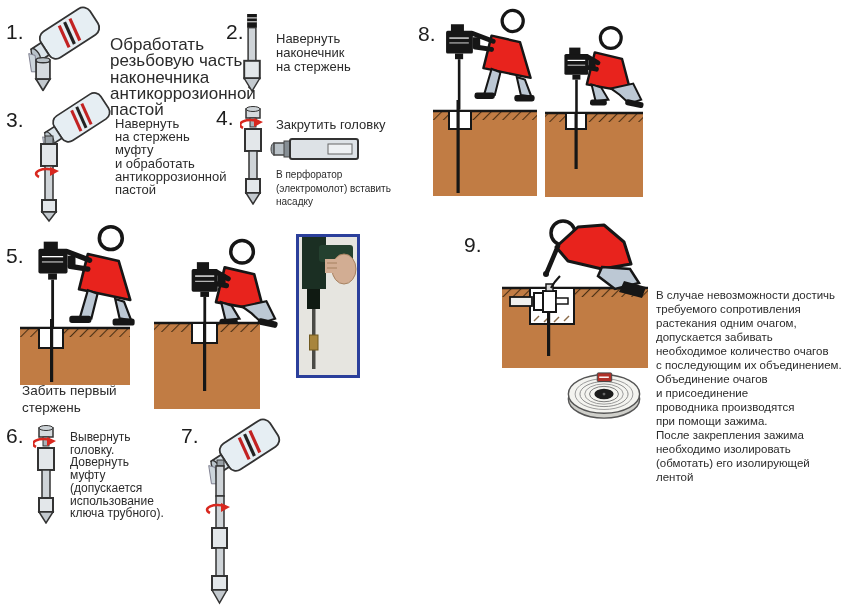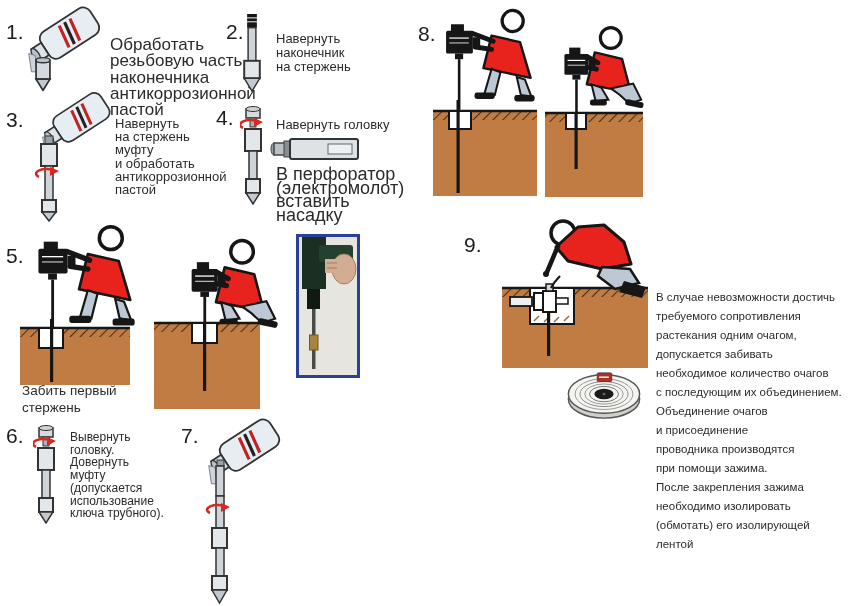--- a/index.html
+++ b/index.html
@@ -137,29 +137,29 @@
 на стержень
 муфту
 и обработать
 антикоррозионной
 пастой</div>
 
   <div class="num" style="left:216px;top:106px;">4.</div>
   <svg class="abs" style="left:240px;top:105px;" width="26" height="100" viewBox="0 0 26 100">
       <use href="#rod-head"></use>
     </svg>
-  <div class="txt" style="left:276px;top:117px;width:160px;font-size:13px;">Навернуть головку</div>
+  <div class="txt" style="left:276px;top:117px;width:160px;font-size:13px;">Закрутить головку</div>
   <svg class="abs" style="left:270px;top:136px;" width="92" height="26" viewBox="0 0 92 26">
     <ellipse cx="4" cy="13" rx="3" ry="6" fill="#9aa2a8" stroke="#444" stroke-width="1"></ellipse>
     <rect x="4" y="7" width="12" height="12" fill="#b9c1c7" stroke="#444" stroke-width="1.5"></rect>
     <rect x="14" y="5" width="6" height="16" fill="#868e94" stroke="#444" stroke-width="1"></rect>
     <rect x="20" y="3" width="68" height="20" rx="2" fill="#dde2e6" stroke="#333" stroke-width="2"></rect>
     <rect x="58" y="8" width="24" height="10" fill="#eef1f3" stroke="#666" stroke-width="1"></rect>
   </svg>
-  <div class="txt" style="left:276px;top:168px;width:190px;font-size:18px;line-height:13.6px;">В перфоратор
+  <div class="txt" style="left:276px;top:168px;width:190px;font-size:10px;line-height:13.6px;">В перфоратор
 (электромолот) вставить
 насадку</div>
 
   <div class="num" style="left:6px;top:244px;">5.</div>
   <svg class="abs" style="left:14px;top:224px;" width="150" height="162" viewBox="0 0 150 162">
     <use href="#worker-stand" x="18" y="0" width="117" height="113"></use>
     <rect x="36" y="95" width="3.2" height="63" fill="#161616"></rect>
     <g>
       <rect x="6" y="104" width="110" height="57" fill="#c17c44"></rect>
       <rect x="6" y="104" width="110" height="9" fill="url(#hatch)"></rect>
@@ -279,21 +279,21 @@
     <ellipse cx="42" cy="25" rx="37" ry="20" fill="#f4f4f0" stroke="#555" stroke-width="1.5"></ellipse>
     <ellipse cx="42" cy="25" rx="30" ry="16" fill="none" stroke="#999" stroke-width="1"></ellipse>
     <ellipse cx="42" cy="25" rx="25" ry="13" fill="none" stroke="#888" stroke-width="1"></ellipse>
     <ellipse cx="42" cy="25" rx="20" ry="10.5" fill="none" stroke="#999" stroke-width="1"></ellipse>
     <ellipse cx="42" cy="25" rx="15" ry="8" fill="none" stroke="#777" stroke-width="1"></ellipse>
     <ellipse cx="42" cy="25" rx="10" ry="5.5" fill="#1c1c1c"></ellipse>
     <circle cx="42" cy="25" r="1.5" fill="#666"></circle>
     <rect x="35" y="3" width="15" height="9" rx="1" fill="#b03028" stroke="#444" stroke-width="1"></rect>
     <line x1="37" y1="7.5" x2="47" y2="7.5" stroke="#fff" stroke-width="1.5"></line>
   </svg>
-  <div class="txt" style="left:656px;top:288px;width:202px;font-size:11.5px;line-height:19px;">В случае невозможности достичь
+  <div class="txt" style="left:656px;top:288px;width:202px;font-size:11.5px;line-height:14px;">В случае невозможности достичь
 требуемого сопротивления
 растекания одним очагом,
 допускается забивать
 необходимое количество очагов
 с последующим их объединением.
 Объединение очагов
 и присоединение
 проводника производятся
 при помощи зажима.
 После закрепления зажима

